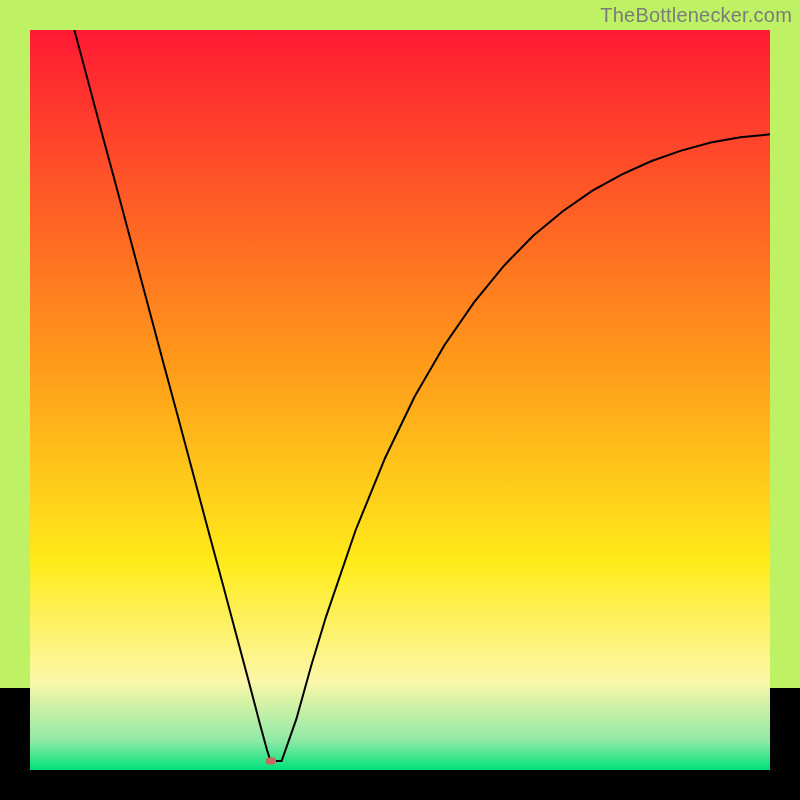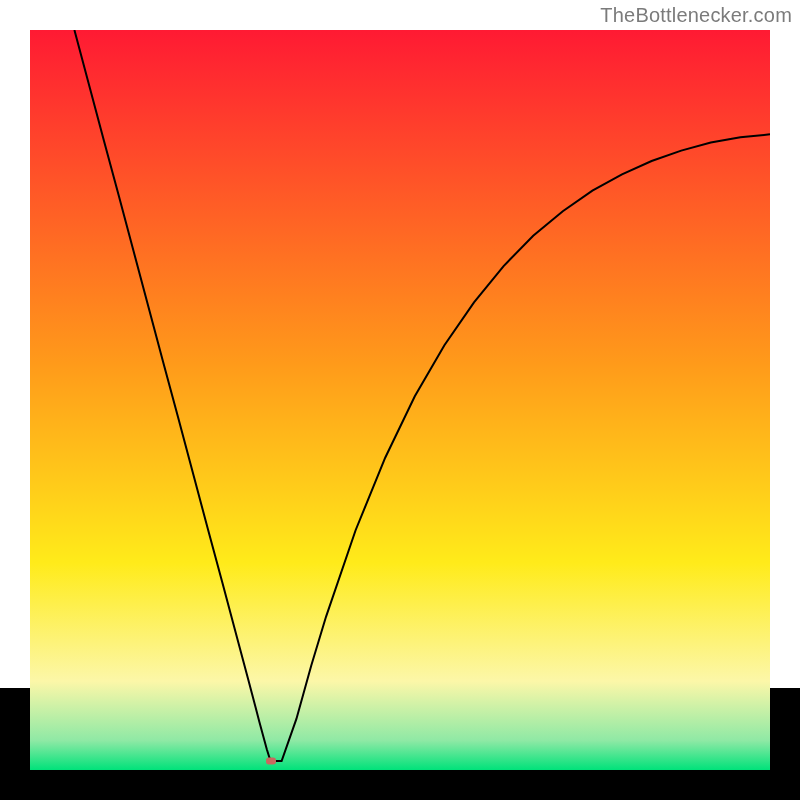--- a/index.html
+++ b/index.html
@@ -10,21 +10,21 @@
     background: #000;
     overflow: hidden;
     font-family: Arial, Helvetica, sans-serif;
   }
   .frame {
     position: absolute;
     left: 0;
     top: 0;
     width: 800px;
     height: 688px;
-    background: #ffffff;
+    background: #bef264;
   }
   .plot-area {
     position: absolute;
     left: 30px;
     top: 30px;
     width: 740px;
     height: 740px;
     overflow: hidden;
   }
   .gradient {

